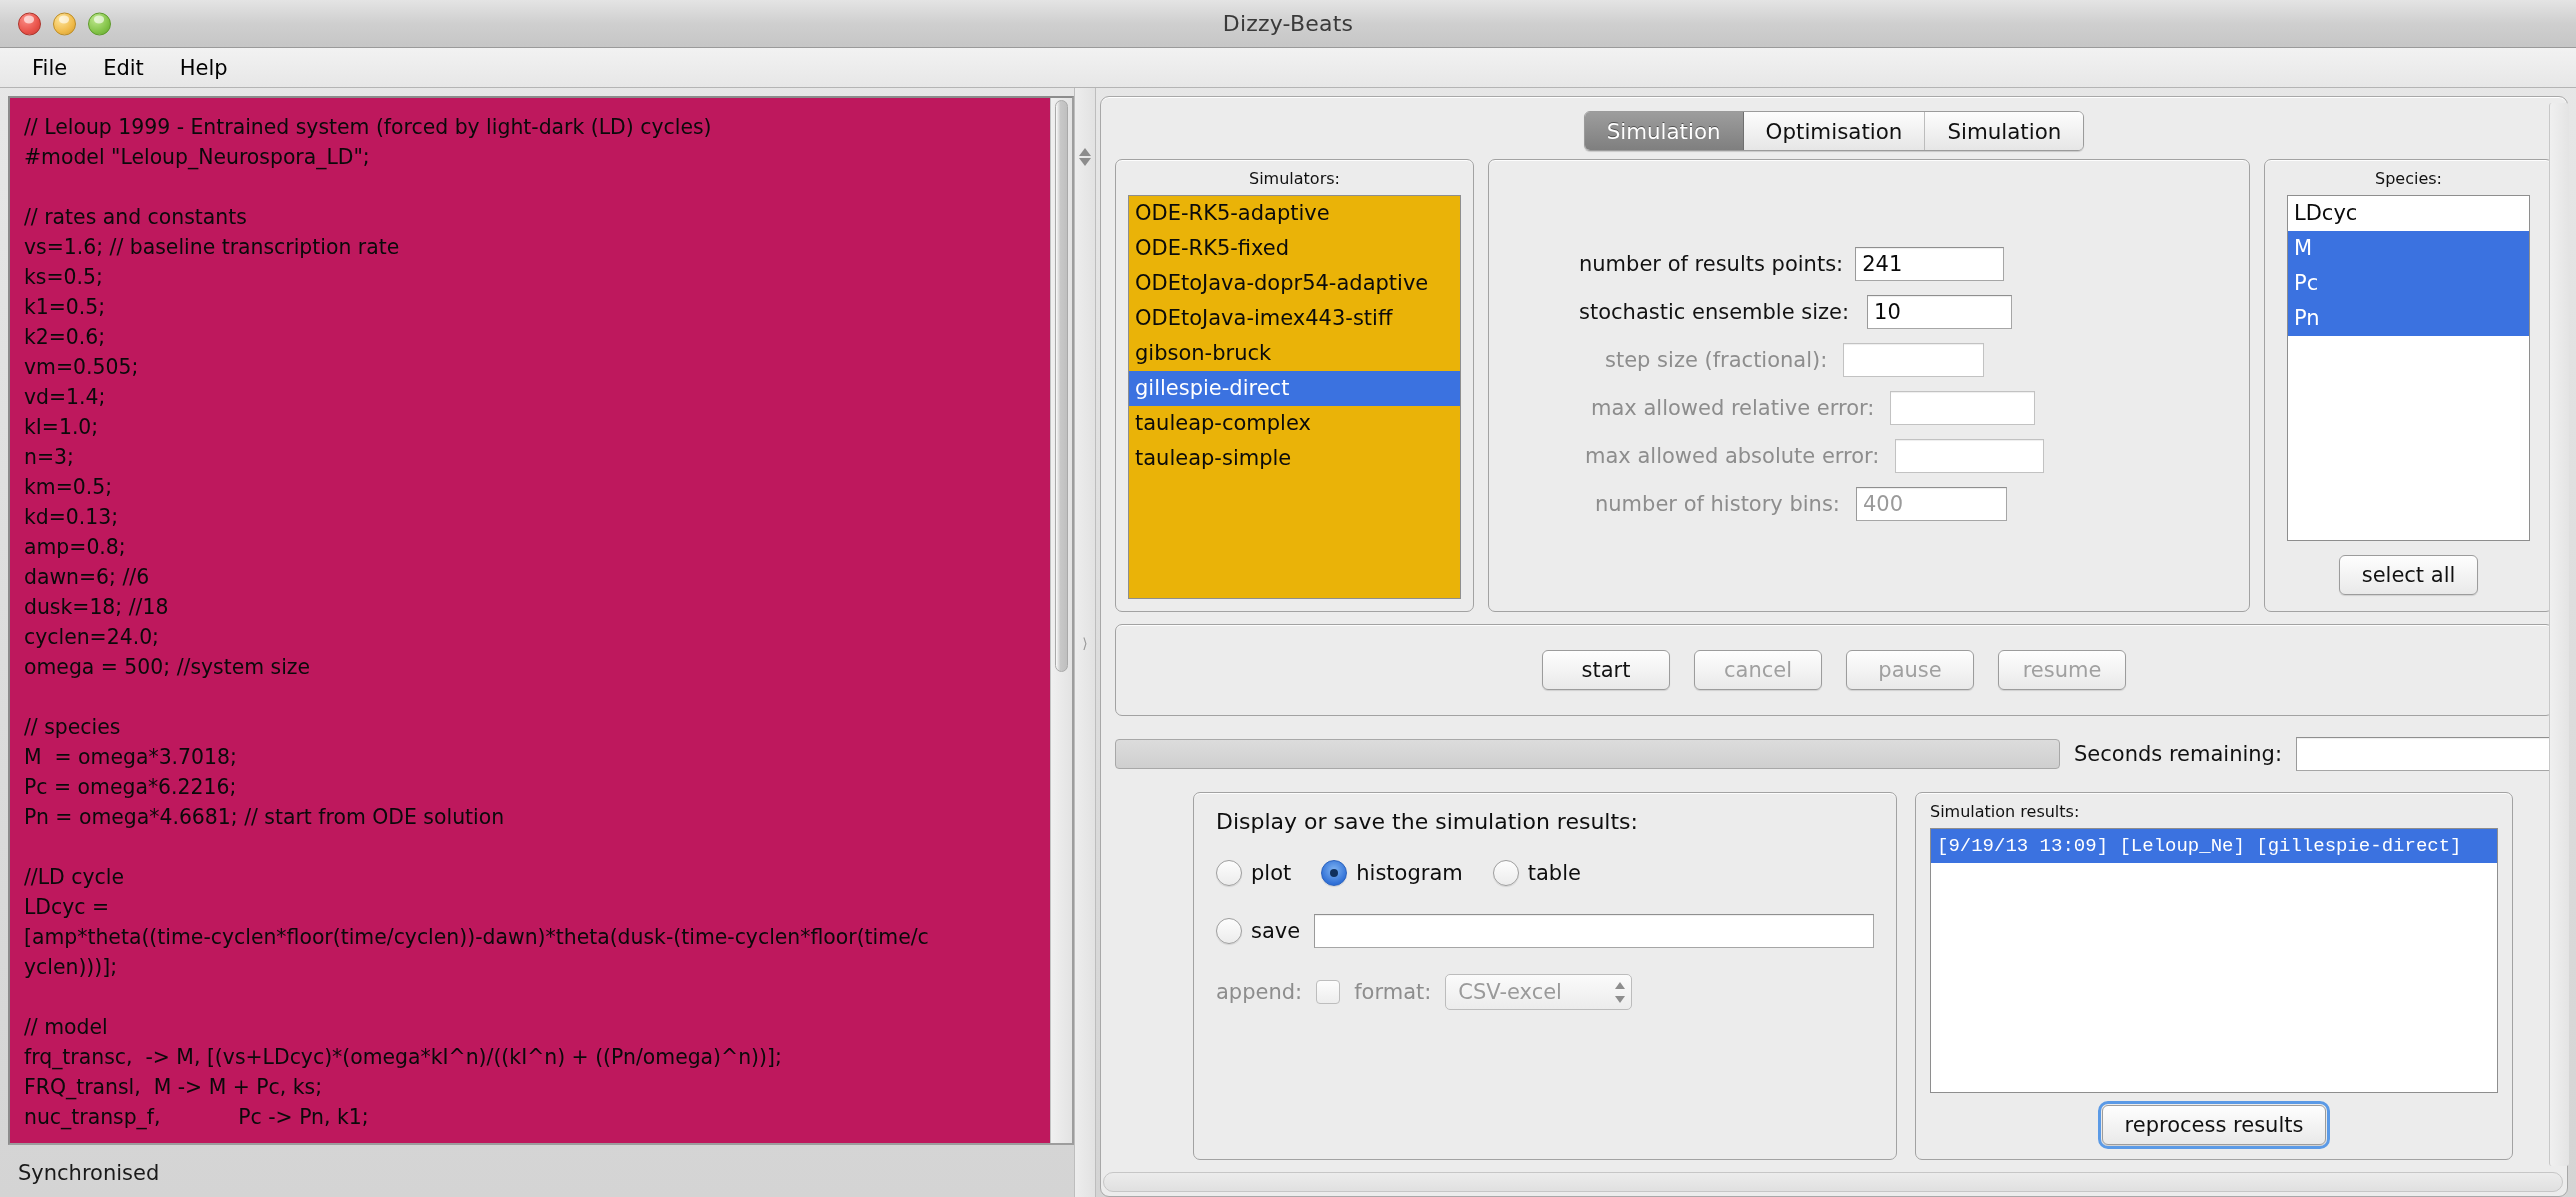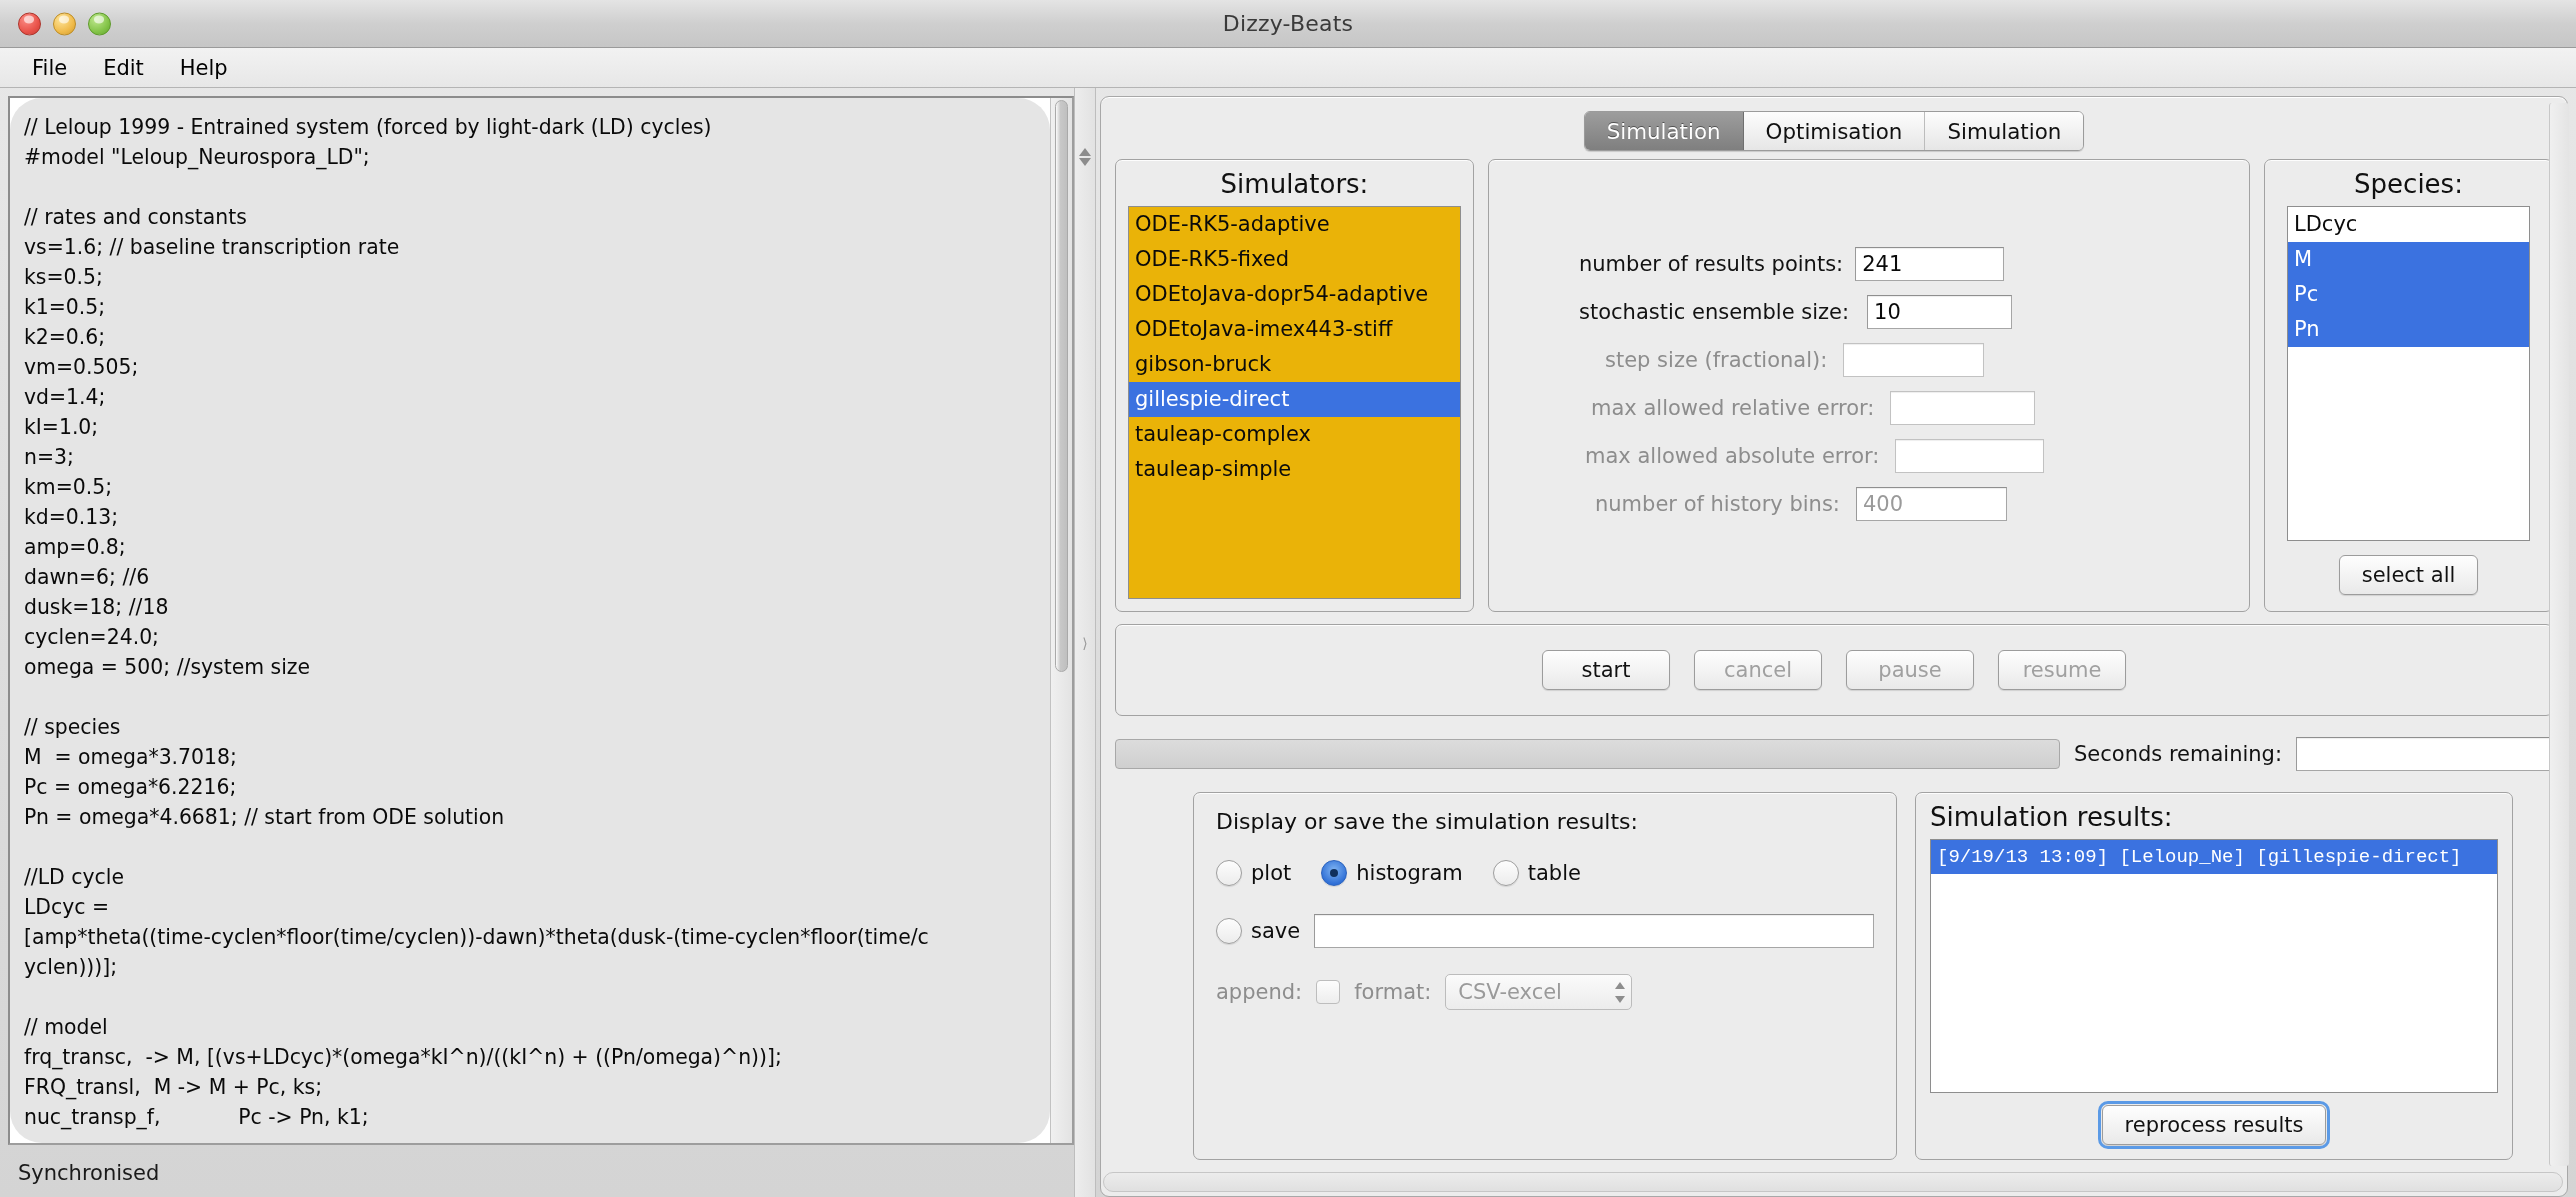--- a/index.html
+++ b/index.html
@@ -55,21 +55,21 @@
     display:flex; flex-direction:column;
     padding:8px 0 0 8px;
     min-height:0;
   }
   .editor-wrap {
     flex:1 1 auto; display:flex; min-height:0;
     border:2px solid #9d9d9d; border-top-color:#8c8c8c; border-left-color:#8c8c8c;
     background:#fff;
     margin-bottom:4px;
   }
-  .editor-inner { flex:1 1 auto; position:relative; overflow:hidden; background:#e5e5e5;border-radius:32px; }
+  .editor-inner { flex:1 1 auto; position:relative; overflow:hidden; background:#be185d; }
   .code {
     position:absolute; left:0; top:0; right:0;
     padding:14px 8px 0 14px;
     font-family:"DejaVu Sans", sans-serif;
     font-size:20.4px; line-height:30px;
     color:#0a0a0a; white-space:pre;
   }
   .code .ln { display:block; min-height:30px; }
 
   
@@ -147,21 +147,21 @@
   }
 
   
   .row1 { display:flex; gap:14px; align-items:stretch; height:453px; flex:0 0 453px;}
   .groupbox {
     border:1px solid #a2a2a2; border-radius:7px;
     background:#ececec; position:relative;
     box-shadow:0 1px 0 #fdfdfd inset;
   }
   .gb-title {
-    text-align:center; font-size:26px; color:#111;
+    text-align:center; font-size:16px; color:#111;
     padding:9px 0 7px 0;
   }
 
   .gb-simulators { width:359px; flex:0 0 359px; display:flex; flex-direction:column; }
   .listbox {
     background:#eab308; border:1px solid #8e8e8e;
     margin:0 12px 12px 12px; flex:1 1 auto; overflow:hidden;
   }
   .litem { font-size:21px; color:#0b0b0b; padding:3px 6px 4px 6px; line-height:28px; cursor:default; white-space:nowrap; }
   .litem.sel { background:#3b72e0; color:#fff; }

